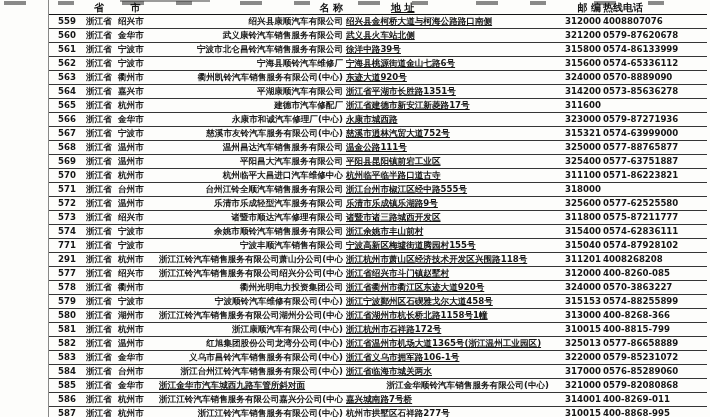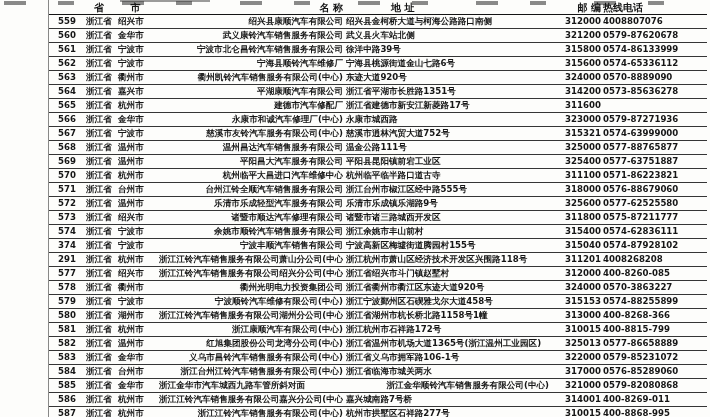--- a/index.html
+++ b/index.html
@@ -15,21 +15,21 @@
   .hdr{display:flex;align-items:center;height:14px;border-bottom:1.8px solid #141414;
        font-size:10px;font-weight:bold;letter-spacing:1px;}
   .row{display:flex;align-items:center;height:13px;border-bottom:1.6px solid rgba(25,25,25,.88);}
   .row:last-child{border-bottom:2.4px solid #111;}
   .cell{white-space:nowrap;overflow:hidden;box-sizing:border-box;
         font-size:8.6px;font-weight:600;line-height:13px;letter-spacing:0;}
   .c-idx{width:34px;padding-left:9px;}
   .c-province{width:32px;padding-left:3px;}
   .c-city{width:41px;padding-left:3px;}
   .c-name{width:187px;padding-left:3px;text-align:right;}
-  .c-address{width:206px;padding-left:3px;}
+  .c-address{width:206px;padding-left:3px;text-decoration:underline;}
   .c-zip{width:52px;padding-left:2px;text-align:right;}
   .c-phone{flex:1;padding-left:2px;}
   .hdr .cell{font-size:10px;font-weight:bold;}
   .hdr .c-province{text-align:center;padding-left:0;}
   .hdr .c-city{text-align:center;padding-left:0;}
   .hdr .c-address{padding-left:48px;}
 </style>
 </head>
 <body>
 
@@ -155,21 +155,20 @@
           <span class="cell c-zip">311100</span>
           <span class="cell c-phone">0571-86223821</span>
         </div>
         <div class="row">
           <span class="cell c-idx">571</span>
           <span class="cell c-province">浙江省</span>
           <span class="cell c-city">台州市</span>
           <span class="cell c-name">台州江铃全顺汽车销售服务有限公司</span>
           <span class="cell c-address">浙江台州市椒江区经中路555号</span>
           <span class="cell c-zip">318000</span>
-          <span class="cell c-phone">0576-88679060</span>
         </div>
         <div class="row">
           <span class="cell c-idx">572</span>
           <span class="cell c-province">浙江省</span>
           <span class="cell c-city">温州市</span>
           <span class="cell c-name">乐清市乐成轻型汽车服务有限公司</span>
           <span class="cell c-address">乐清市乐成镇乐湖路9号</span>
           <span class="cell c-zip">325600</span>
           <span class="cell c-phone">0577-62525580</span>
         </div>
@@ -185,21 +184,21 @@
         <div class="row">
           <span class="cell c-idx">574</span>
           <span class="cell c-province">浙江省</span>
           <span class="cell c-city">宁波市</span>
           <span class="cell c-name">余姚市顺铃汽车销售服务有限公司</span>
           <span class="cell c-address">浙江余姚市丰山前村</span>
           <span class="cell c-zip">315400</span>
           <span class="cell c-phone">0574-62836111</span>
         </div>
         <div class="row">
-          <span class="cell c-idx">374</span>
+          <span class="cell c-idx">771</span>
           <span class="cell c-province">浙江省</span>
           <span class="cell c-city">宁波市</span>
           <span class="cell c-name">宁波丰顺汽车销售有限公司</span>
           <span class="cell c-address">宁波高新区梅墟街道腾园村155号</span>
           <span class="cell c-zip">315040</span>
           <span class="cell c-phone">0574-87928102</span>
         </div>
         <div class="row">
           <span class="cell c-idx">291</span>
           <span class="cell c-province">浙江省</span>

